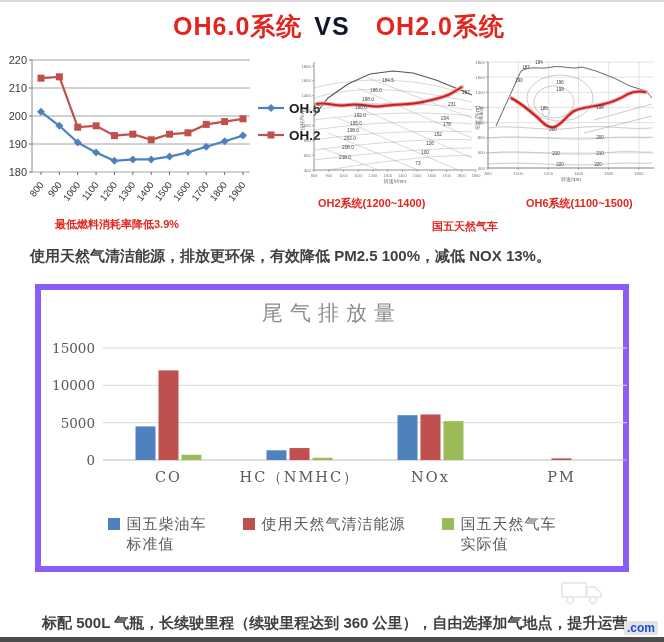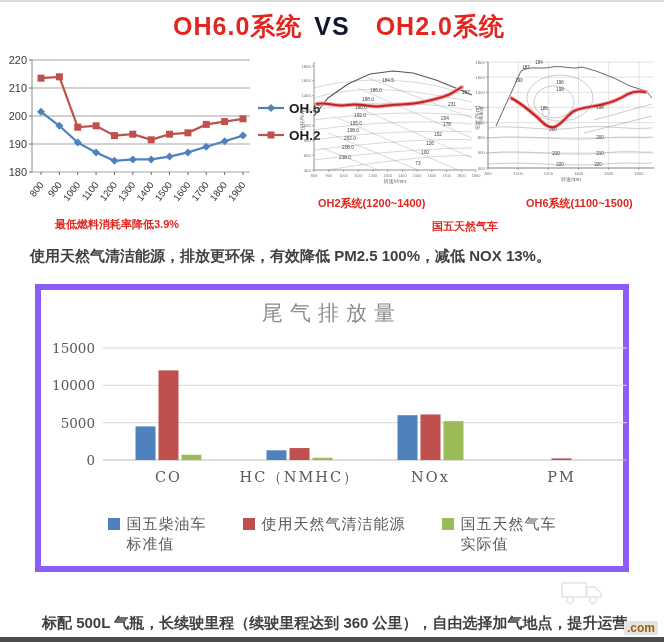--- a/index.html
+++ b/index.html
@@ -26,21 +26,21 @@
   .panel-title{text-align:center;margin-top:9px;font-family:"DejaVu Serif",serif;
                font-size:21px;color:#8c8c8c;letter-spacing:7px;}
   #bar-svg{position:absolute;left:0;top:26px;}
   .legend{position:absolute;left:0;top:224px;width:100%;display:flex;justify-content:center;
           gap:36px;font-family:"DejaVu Serif",serif;font-size:15px;color:#595959;}
   .legend-item{display:flex;gap:7px;align-items:flex-start;}
   .legend-swatch{width:12px;height:12px;margin-top:4px;flex:none;}
   .legend-label{white-space:pre-line;line-height:1.35;letter-spacing:1px;}
   .watermark{position:absolute;right:6px;bottom:2px;display:flex;align-items:baseline;
              color:#dedede;font-size:26px;font-weight:bold;font-style:italic;line-height:1;}
-  .watermark .wm-com{font-style:normal;font-size:12px;background:#e4e4e4;color:#a16207;
+  .watermark .wm-com{font-style:normal;font-size:12px;background:#e4e4e4;color:#1d4ed8;
                      padding:1px 3px;margin-left:2px;border-radius:2px;text-align:center;}
   .wm-truck{position:absolute;right:60px;bottom:32px;opacity:.55;}
 </style>
 </head>
 <body>
 
 <div class="page">
 
   <div class="title">
     <span class="red">OH6.0系统</span><span class="vs">VS</span><span class="red">OH2.0系统</span>

